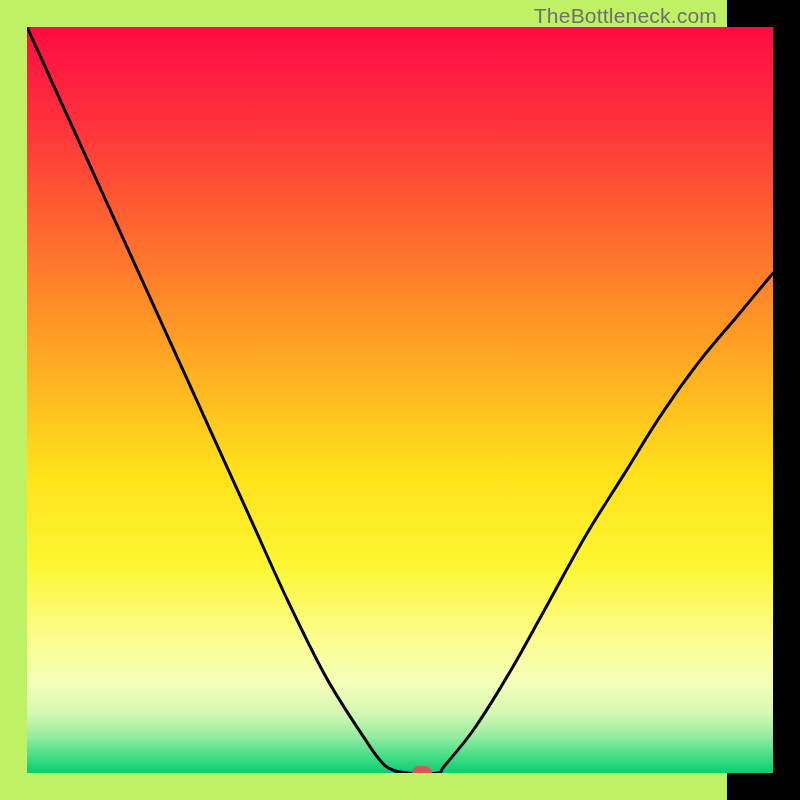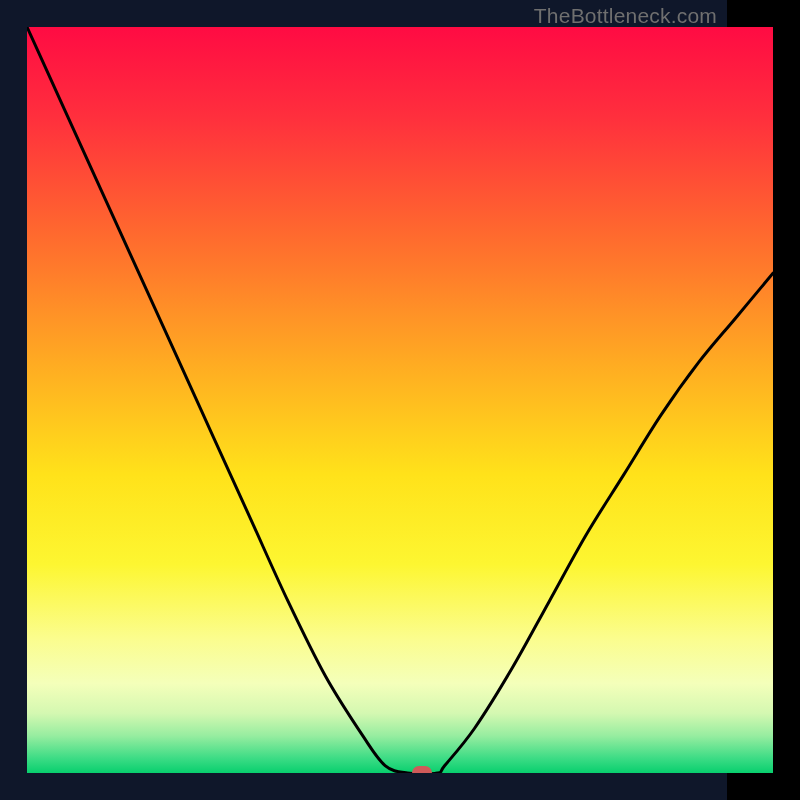--- a/index.html
+++ b/index.html
@@ -8,21 +8,21 @@
     width: 800px;
     height: 800px;
     background: #000;
     overflow: hidden;
     font-family: Arial, Helvetica, sans-serif;
   }
   .frame {
     position: relative;
     width: 727px;
     height: 800px;
-    background: #0f172a;
+    background: #bef264;
   }
   .plot-area {
     position: absolute;
     left: 27px;
     top: 27px;
     width: 746px;
     height: 746px;
     overflow: hidden;
   }
   .gradient-bg {

